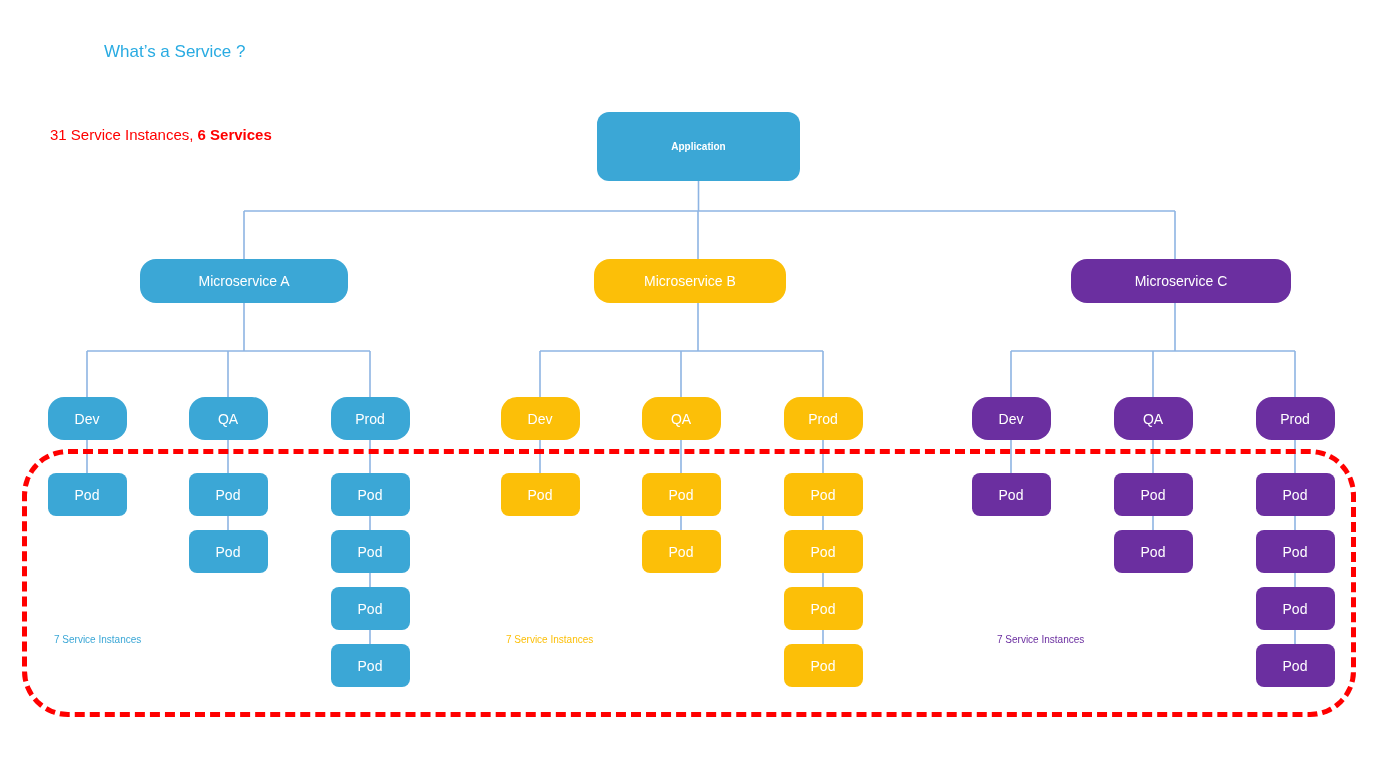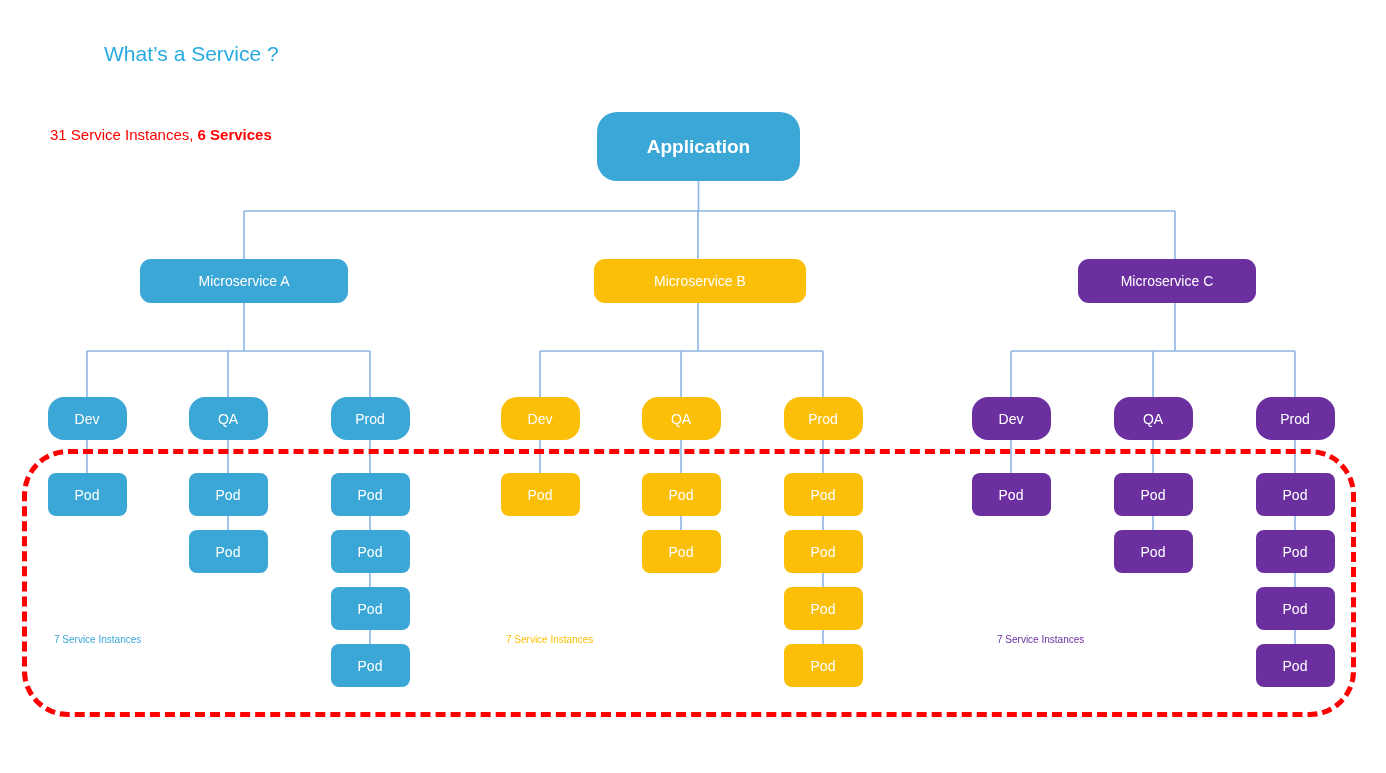--- a/index.html
+++ b/index.html
@@ -19,21 +19,21 @@
     width: 1386px;
     height: 773px;
     background: #ffffff;
   }
 
   
   .title {
     position: absolute;
     left: 104px;
     top: 42px;
-    font-size: 21px;
+    font-size: 17px;
     color: #29ABE2;
     white-space: nowrap;
   }
   .summary {
     position: absolute;
     left: 50px;
     top: 126px;
     font-size: 15px;
     color: #FF0000;
     white-space: nowrap;
@@ -64,25 +64,25 @@
     align-items: center;
     justify-content: center;
     color: #ffffff;
     font-weight: bold;
     border-radius: 9px;
     text-align: center;
     line-height: 1;
     z-index: 5;
   }
   .node.app {
-    border-radius: 20px;
-    font-size: 19px;
+    border-radius: 12px;
+    font-size: 10px;
   }
   .node.ms {
-    border-radius: 11px;
+    border-radius: 16px;
     font-size: 14px;
     font-weight: normal;
   }
   .node.env {
     font-size: 14px;
     font-weight: normal;
     border-radius: 16px;
   }
   .node.pod {
     font-size: 14px;
@@ -190,21 +190,21 @@
       </div>
       <div class="node pod" style="left: 330.5px; top: 530px; width: 79px; height: 43px; background: rgb(59, 167, 214);">
         <span>Pod</span>
       </div>
       <div class="node pod" style="left: 330.5px; top: 587px; width: 79px; height: 43px; background: rgb(59, 167, 214);">
         <span>Pod</span>
       </div>
       <div class="node pod" style="left: 330.5px; top: 644px; width: 79px; height: 43px; background: rgb(59, 167, 214);">
         <span>Pod</span>
       </div>
-      <div class="node ms" style="left: 594px; top: 259px; width: 212px; height: 44px; background: rgb(252, 191, 8);">
+      <div class="node ms" style="left: 594px; top: 259px; width: 192px; height: 44px; background: rgb(252, 191, 8);">
         <span>Microservice B</span>
       </div>
       <div class="node env" style="left: 500.5px; top: 397px; width: 79px; height: 43px; background: rgb(252, 191, 8);">
         <span>Dev</span>
       </div>
       <div class="node pod" style="left: 500.5px; top: 473px; width: 79px; height: 43px; background: rgb(252, 191, 8);">
         <span>Pod</span>
       </div>
       <div class="node env" style="left: 641.5px; top: 397px; width: 79px; height: 43px; background: rgb(252, 191, 8);">
         <span>QA</span>
@@ -223,21 +223,21 @@
       </div>
       <div class="node pod" style="left: 783.5px; top: 530px; width: 79px; height: 43px; background: rgb(252, 191, 8);">
         <span>Pod</span>
       </div>
       <div class="node pod" style="left: 783.5px; top: 587px; width: 79px; height: 43px; background: rgb(252, 191, 8);">
         <span>Pod</span>
       </div>
       <div class="node pod" style="left: 783.5px; top: 644px; width: 79px; height: 43px; background: rgb(252, 191, 8);">
         <span>Pod</span>
       </div>
-      <div class="node ms" style="left: 1071px; top: 259px; width: 178px; height: 44px; background: rgb(107, 47, 160); margin-left: 7px;">
+      <div class="node ms" style="left: 1071px; top: 259px; width: 220px; height: 44px; background: rgb(107, 47, 160);">
         <span>Microservice C</span>
       </div>
       <div class="node env" style="left: 971.5px; top: 397px; width: 79px; height: 43px; background: rgb(107, 47, 160);">
         <span>Dev</span>
       </div>
       <div class="node pod" style="left: 971.5px; top: 473px; width: 79px; height: 43px; background: rgb(107, 47, 160);">
         <span>Pod</span>
       </div>
       <div class="node env" style="left: 1113.5px; top: 397px; width: 79px; height: 43px; background: rgb(107, 47, 160);">
         <span>QA</span>

